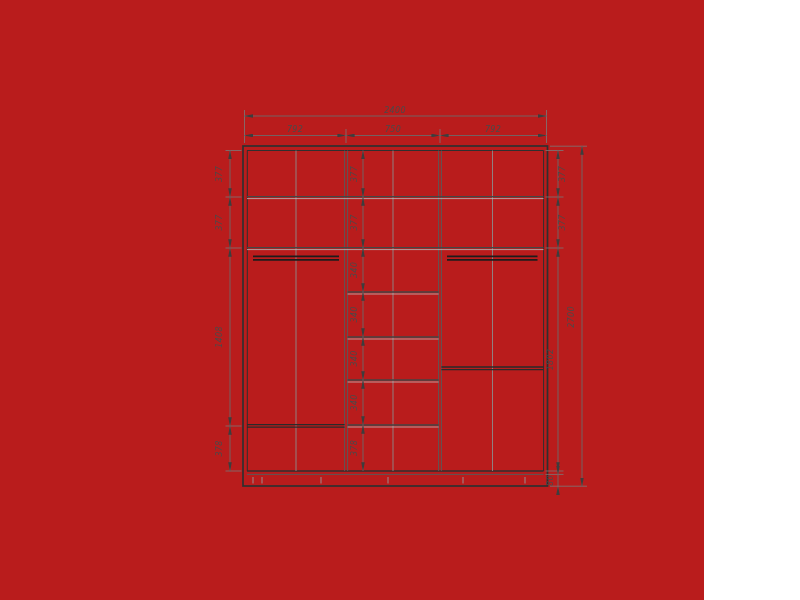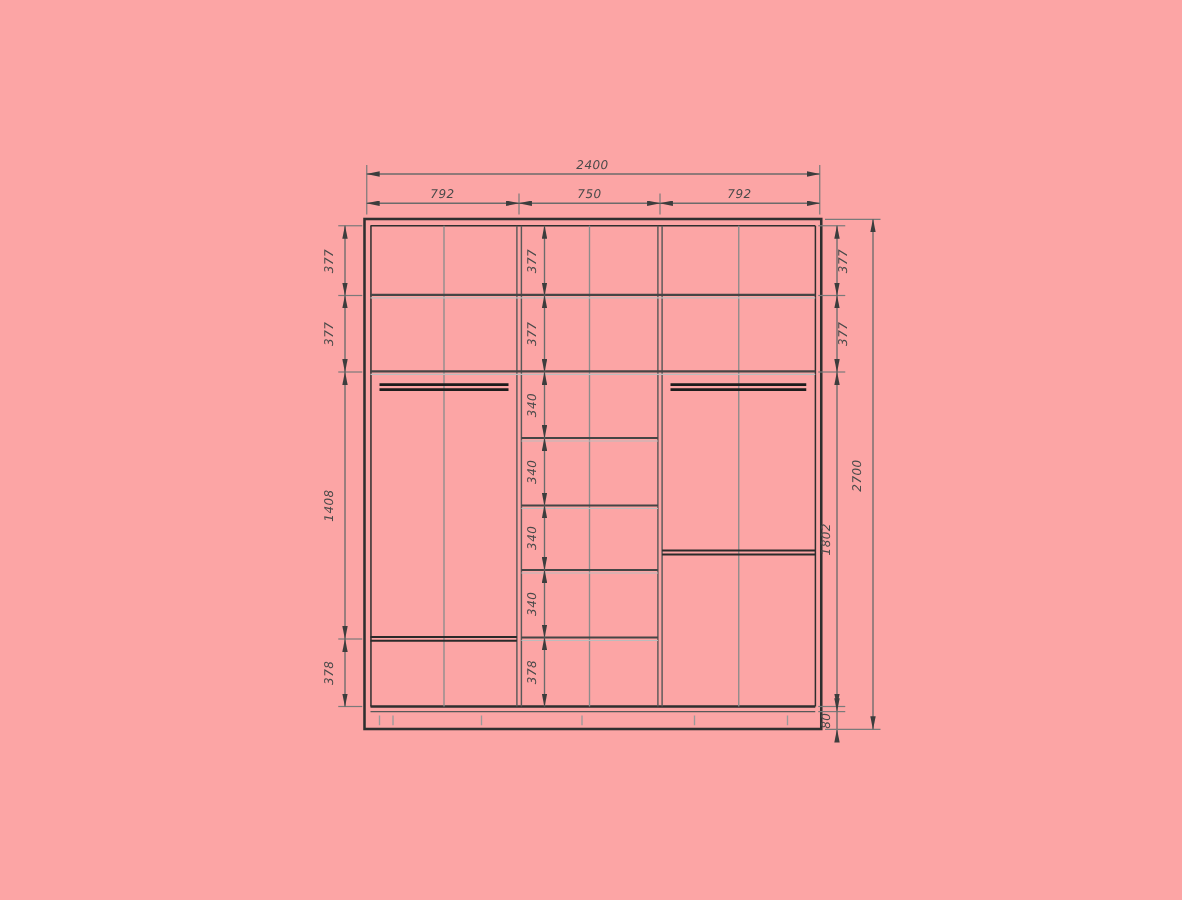--- a/index.html
+++ b/index.html
@@ -1,20 +1,20 @@
 <!DOCTYPE html>
 <html><head>
 <meta charset="utf-8">
 <style>
   html, body { margin: 0; padding: 0; background: #ffffff; }
   .canvas {
     position: relative;
-    width: 788px;
+    width: 704px;
     height: 600px;
-    background: #fca5a5;
+    background: #b91c1c;
     overflow: hidden;
     font-family: "DejaVu Sans", sans-serif;
   }
   svg { display: block; }
   
   .w   { stroke: #2f2f2f; fill: none; }
   .w1  { stroke: #2f2f2f; stroke-width: 1; fill: none; }
   .part{ stroke: #585858; stroke-width: 0.95; fill: none; }
   .cl  { stroke: #8c8c8c; stroke-width: 0.9; fill: none; }
   .sh  { stroke: #454545; stroke-width: 1.4; fill: none; }

